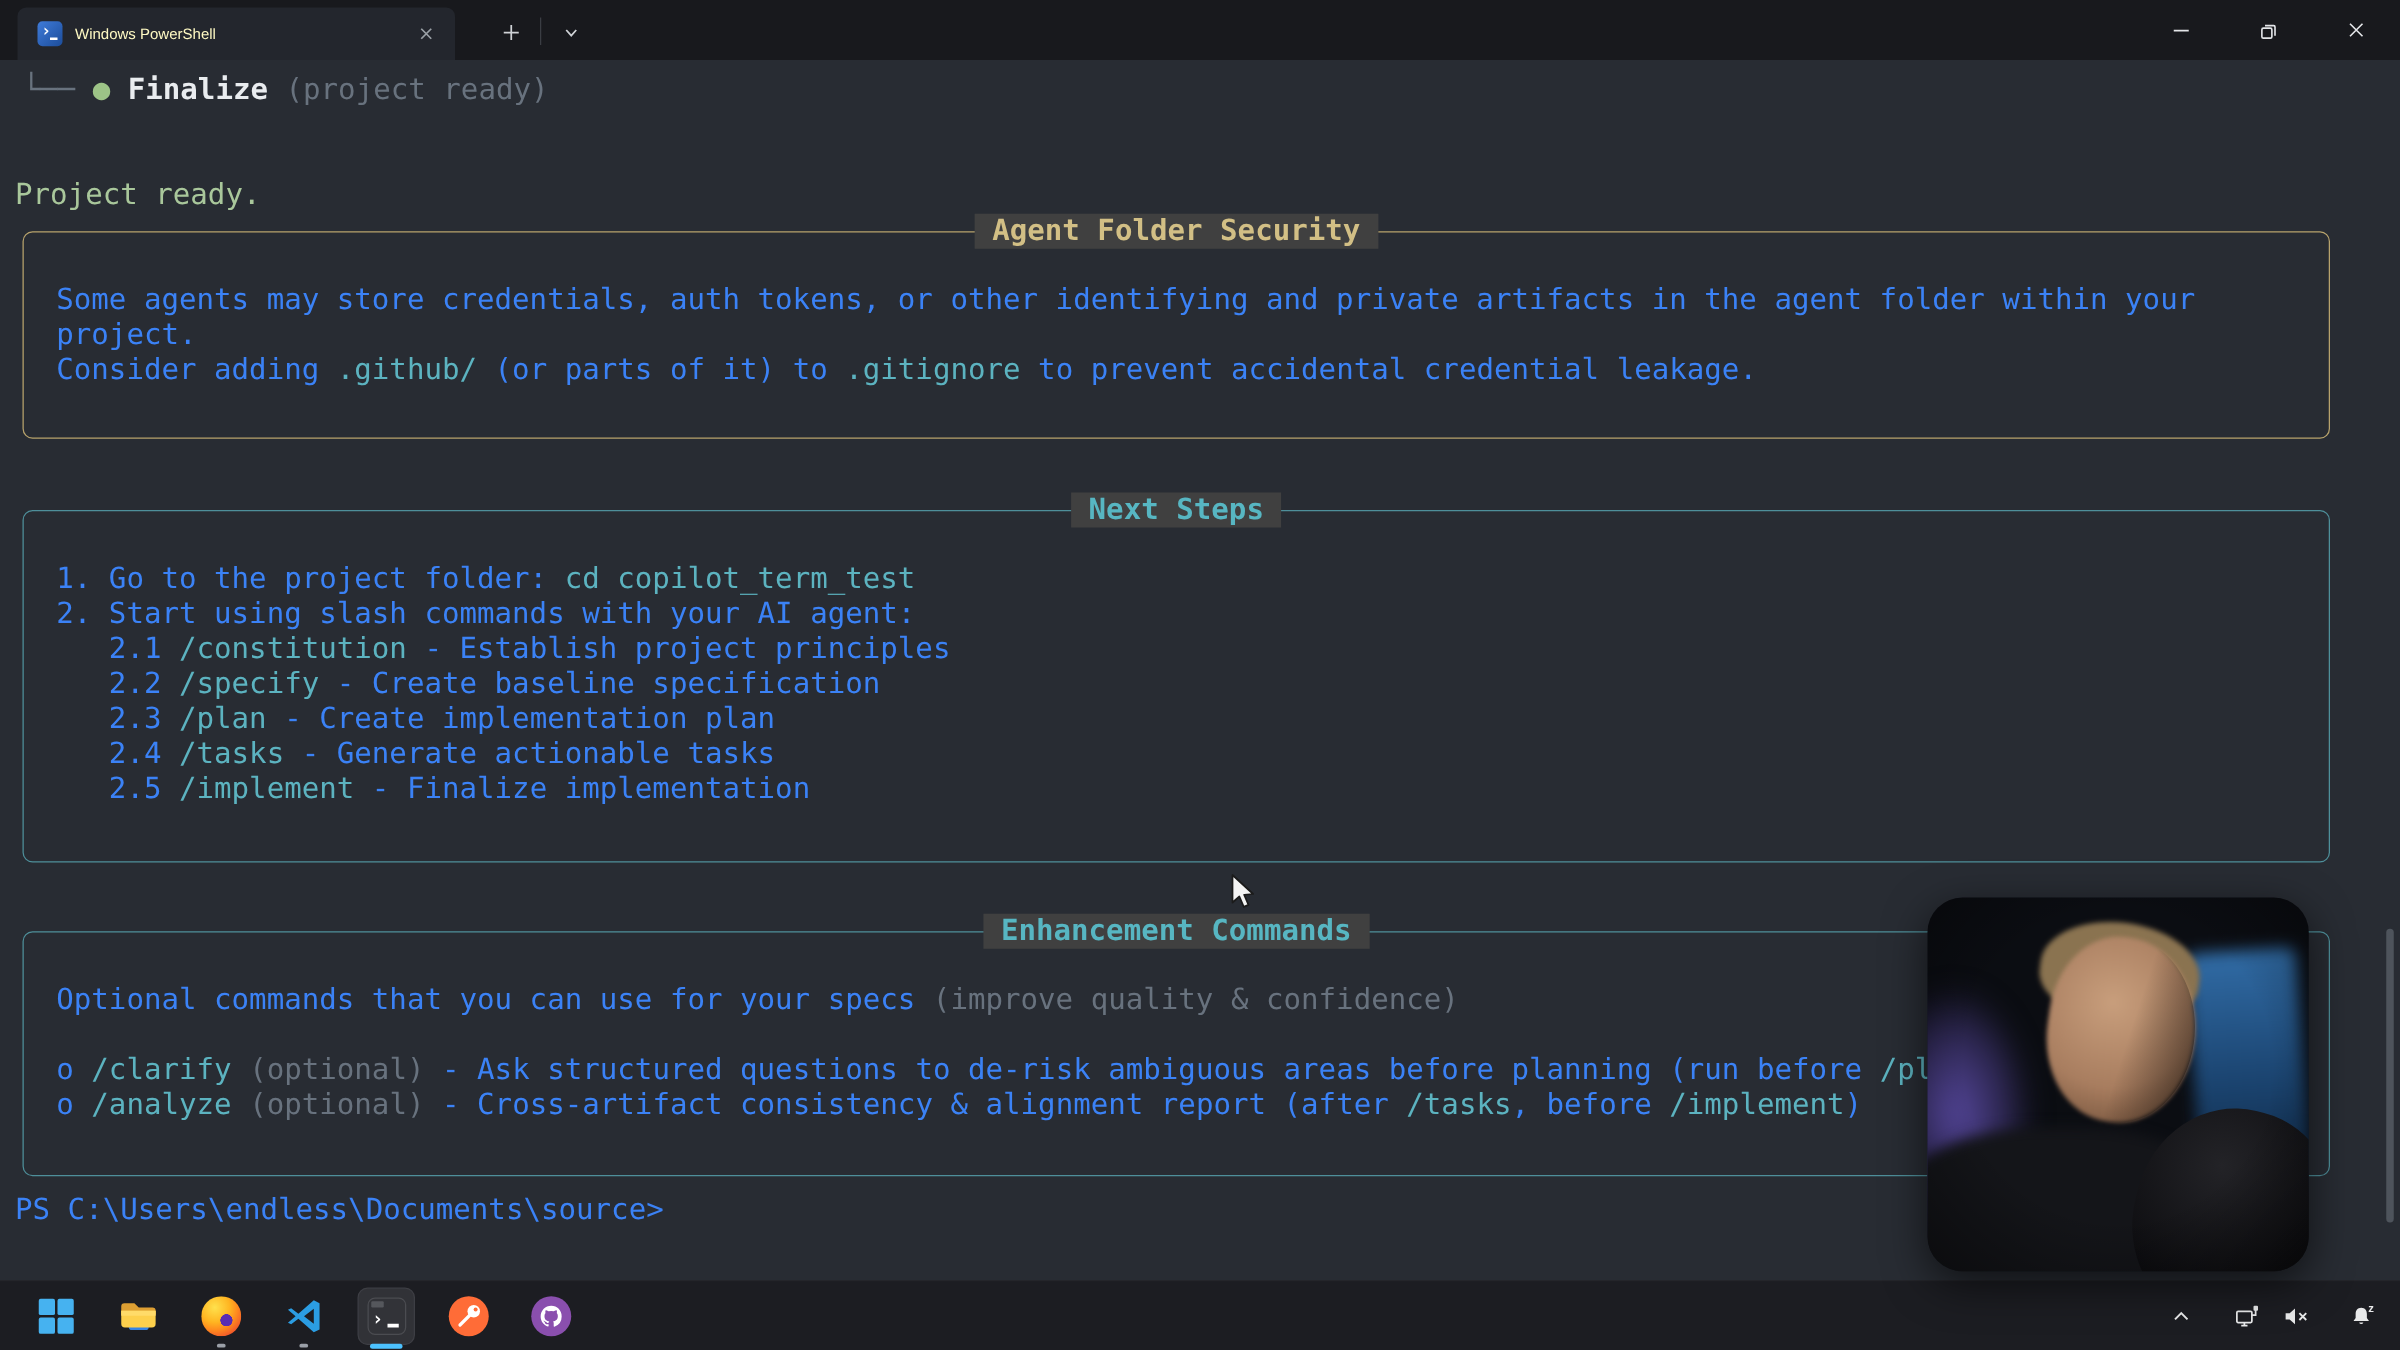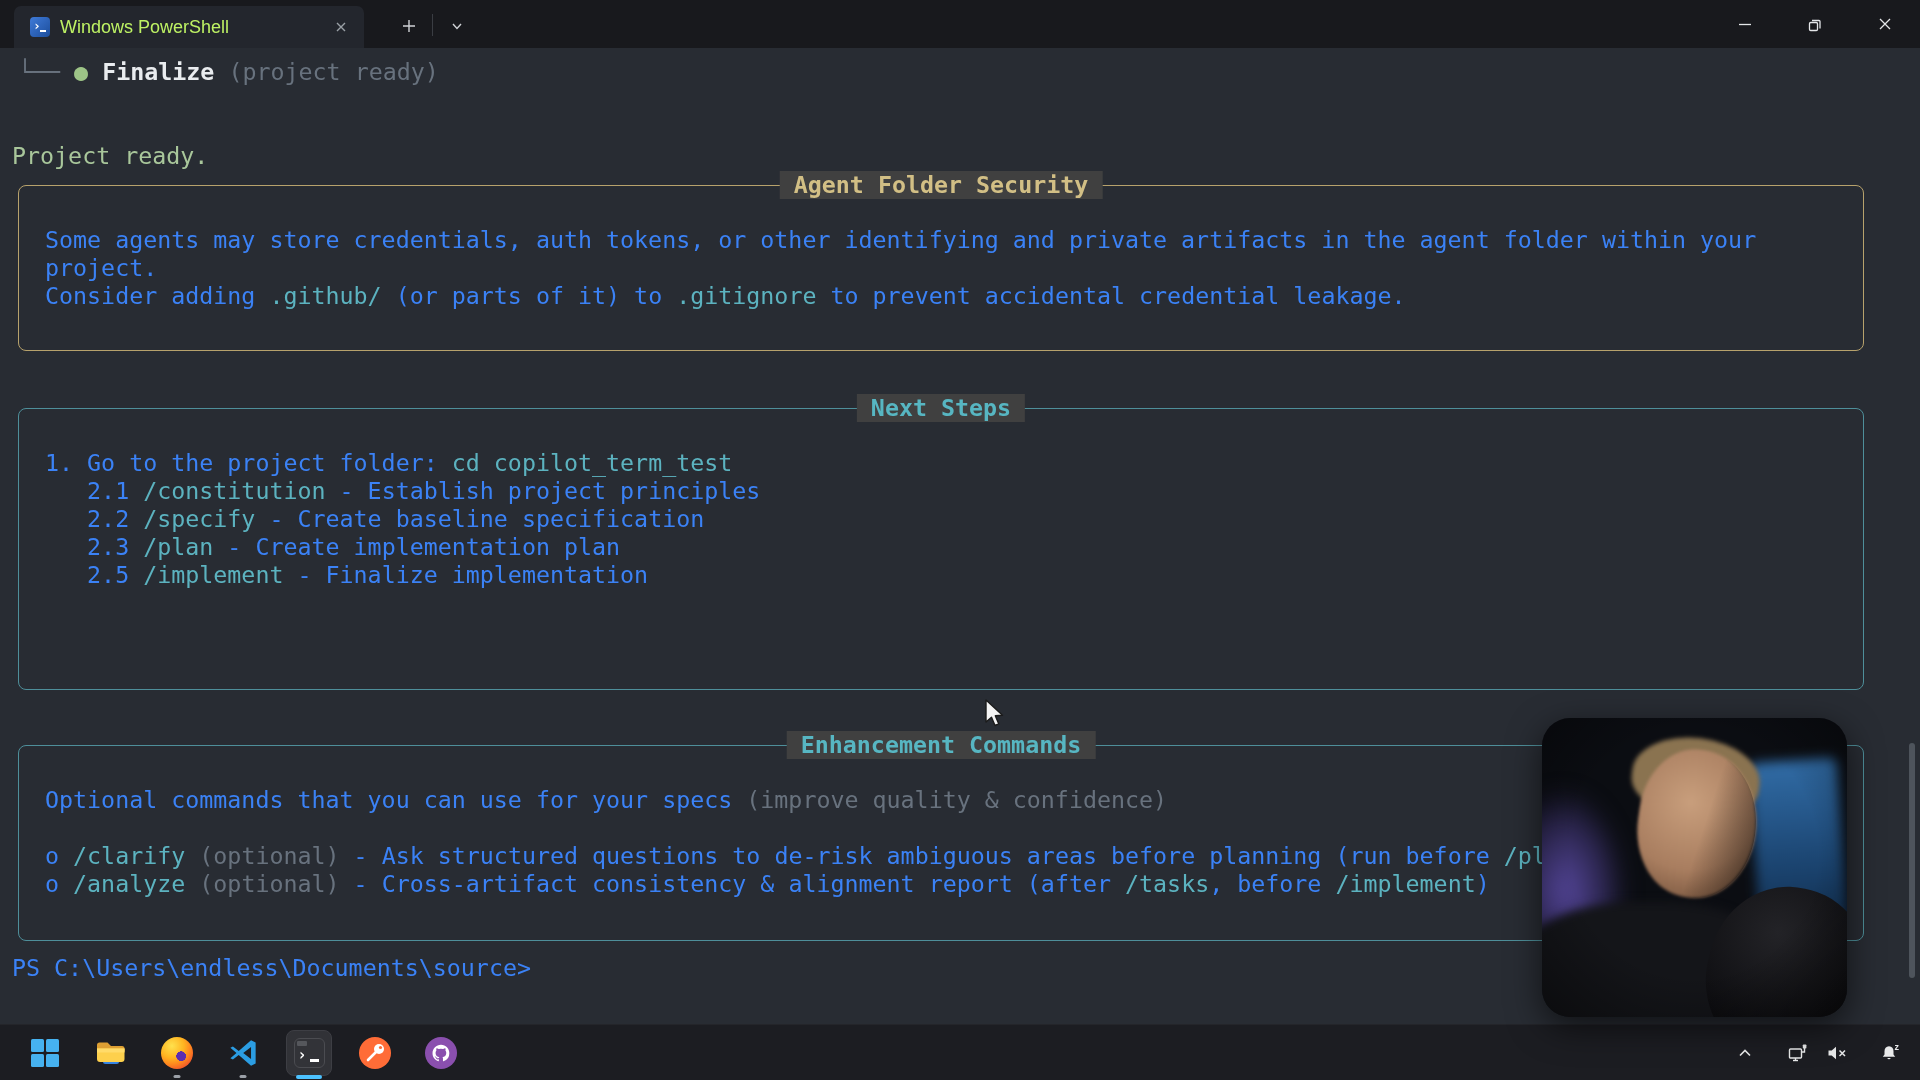--- a/index.html
+++ b/index.html
@@ -8,21 +8,21 @@
 
   
   .titlebar{position:absolute;left:0;top:0;width:1920px;height:48px;background:#18191d;
             display:flex;align-items:stretch;}
   .tab{position:absolute;left:14px;top:6px;height:42px;width:350px;background:#23262d;
        border-radius:7px 7px 0 0;display:flex;align-items:center;padding:0 10px;box-sizing:border-box;}
   .tab-icon{width:20px;height:20px;border-radius:4px;margin:0 10px 0 6px;flex:none;
             background:linear-gradient(135deg,#3f7bd9,#1c4d9b);position:relative;}
   .tab-icon span{position:absolute;left:3px;top:1px;color:#fff;font:bold 13px "DejaVu Sans Mono",monospace;}
   .tab-icon i{position:absolute;left:10px;top:13px;width:6px;height:2px;background:#fff;}
-  .tab-title{color:#bef264;font-size:18px;flex:1;white-space:nowrap;overflow:hidden;}
+  .tab-title{color:#fef9c3;font-size:12px;flex:1;white-space:nowrap;overflow:hidden;}
   .tab-close{width:26px;height:26px;border-radius:4px;display:flex;align-items:center;justify-content:center;flex:none;}
   .bar-btn{position:absolute;top:10px;width:34px;height:32px;border-radius:5px;
            display:flex;align-items:center;justify-content:center;}
   .bar-divider{position:absolute;left:432px;top:14px;width:1px;height:22px;background:#3a3d43;}
   .win-controls{position:absolute;right:0;top:0;height:48px;display:flex;}
   .win-btn{width:70px;height:48px;display:flex;align-items:center;justify-content:center;}
 
   
   .terminal{position:absolute;left:0;top:48px;width:1920px;height:976px;background:#282c33;
             overflow:hidden;font-family:"DejaVu Sans Mono","Liberation Mono",monospace;
@@ -164,23 +164,25 @@
           <div class="t-line"><span class="c-fg">Some agents may store credentials, auth tokens, or other identifying and private artifacts in the agent folder within your</span></div>
           <div class="t-line"><span class="c-fg">project.</span></div>
           <div class="t-line"><span class="c-fg">Consider adding </span><span class="c-cyan">.github/</span><span class="c-fg"> (or parts of it) to </span><span class="c-cyan">.gitignore</span><span class="c-fg"> to prevent accidental credential leakage.</span></div>
         </div>
     </div>
 
     <div class="tbox box-teal box-next">
       <div class="box-title">Next Steps</div>
       <div class="box-body">
           <div class="t-line"><span class="c-fg">1. Go to the project folder: </span><span class="c-cyan">cd copilot_term_test</span></div>
+          <div class="t-line"><span class="c-fg">2. Start using slash commands with your AI agent:</span></div>
           <div class="t-line"><span class="c-fg">   2.1 </span><span class="c-cyan">/constitution</span><span class="c-fg"> - Establish project principles</span></div>
           <div class="t-line"><span class="c-fg">   2.2 </span><span class="c-cyan">/specify</span><span class="c-fg"> - Create baseline specification</span></div>
           <div class="t-line"><span class="c-fg">   2.3 </span><span class="c-cyan">/plan</span><span class="c-fg"> - Create implementation plan</span></div>
+          <div class="t-line"><span class="c-fg">   2.4 </span><span class="c-cyan">/tasks</span><span class="c-fg"> - Generate actionable tasks</span></div>
           <div class="t-line"><span class="c-fg">   2.5 </span><span class="c-cyan">/implement</span><span class="c-fg"> - Finalize implementation</span></div>
         </div>
     </div>
 
     <div class="tbox box-teal box-enhance">
       <div class="box-title">Enhancement Commands</div>
       <div class="box-body">
           <div class="t-line"><span class="c-fg">Optional commands that you can use for your specs </span><span class="c-grey">(improve quality &amp; confidence)</span></div>
           <div class="t-line">&nbsp;</div>
           <div class="t-line"><span class="c-fg">o </span><span class="c-cyan">/clarify</span><span class="c-fg"> </span><span class="c-grey">(optional)</span><span class="c-fg"> - Ask structured questions to de-risk ambiguous areas before planning (run before </span><span class="c-cyan">/plan</span><span class="c-fg">)</span></div>

